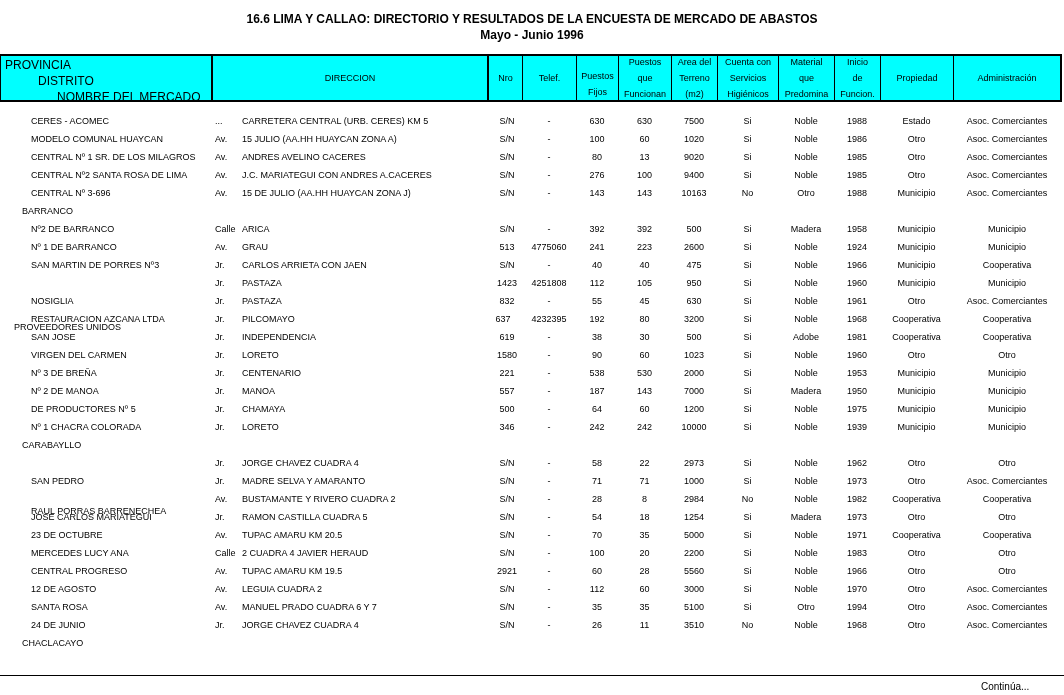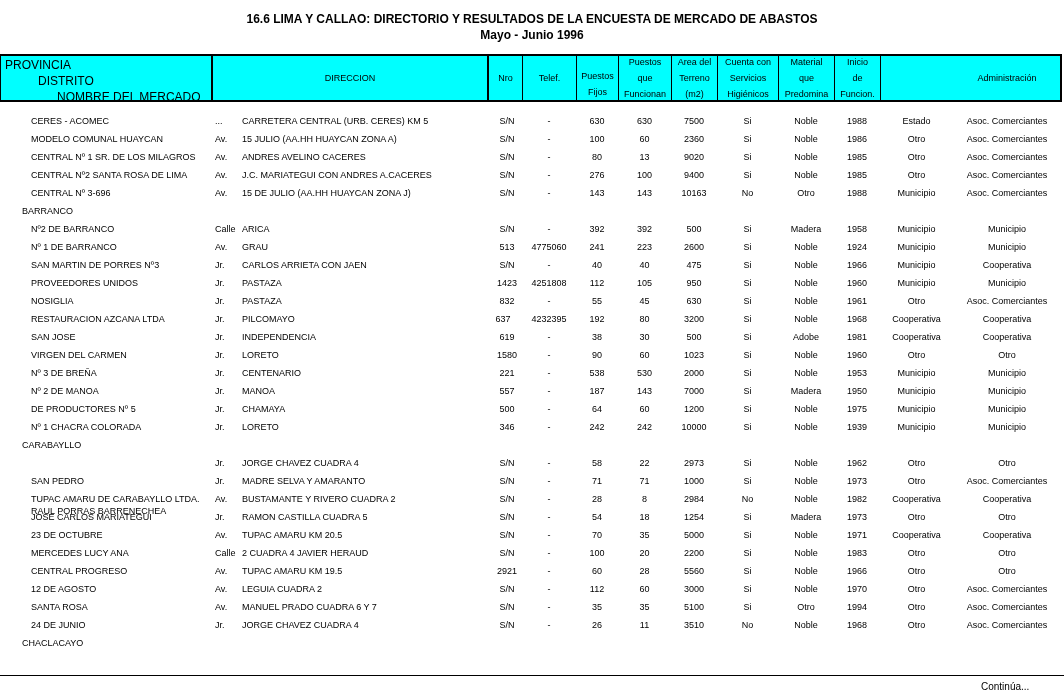--- a/index.html
+++ b/index.html
@@ -68,20 +68,23 @@
   <div class="hcell thin" style="left:778px;width:56px;">
     <span>Material</span>
       <span>que</span>
       <span>Predomina</span>
   </div>
   <div class="hcell thin" style="left:834px;width:46px;">
     <span>Inicio</span>
       <span>de</span>
       <span>Funcion.</span>
   </div>
+  <div class="hcell thin" style="left:880px;width:73px;">
+      <span>Propiedad</span>
+    </div>
   <div class="hcell" style="left:953px;width:108px;">
       <span>Administración</span>
     </div>
 </div>
 
 <div class="rows" id="rows">
     <div class="row">
       <span class="c " style="left: 31px;">CERES - ACOMEC</span>
       <span class="c " style="left: 215px;">...</span>
       <span class="c " style="left: 242px;">CARRETERA CENTRAL (URB. CERES)  KM 5</span>
@@ -97,21 +100,21 @@
       <span class="c ctr" style="left: 953px; width: 108px;">Asoc. Comerciantes</span>
     </div>
     <div class="row">
       <span class="c " style="left: 31px;">MODELO COMUNAL HUAYCAN</span>
       <span class="c " style="left: 215px;">Av.</span>
       <span class="c " style="left: 242px;">15 JULIO (AA.HH HUAYCAN ZONA A)</span>
       <span class="c ctr" style="left: 490px; width: 34px;">S/N</span>
       <span class="c ctr" style="left: 522px; width: 54px;">-</span>
       <span class="c ctr" style="left: 576px; width: 42px;">100</span>
       <span class="c ctr" style="left: 618px; width: 53px;">60</span>
-      <span class="c ctr" style="left: 671px; width: 46px;">2360</span>
+      <span class="c ctr" style="left: 671px; width: 46px;">1020</span>
       <span class="c ctr" style="left: 717px; width: 61px;">Si</span>
       <span class="c ctr" style="left: 778px; width: 56px;">Noble</span>
       <span class="c ctr" style="left: 834px; width: 46px;">1986</span>
       <span class="c ctr" style="left: 880px; width: 73px;">Otro</span>
       <span class="c ctr" style="left: 953px; width: 108px;">Asoc. Comerciantes</span>
     </div>
     <div class="row">
       <span class="c " style="left: 31px;">CENTRAL Nº 1 SR. DE LOS MILAGROS</span>
       <span class="c " style="left: 215px;">Av.</span>
       <span class="c " style="left: 242px;">ANDRES AVELINO CACERES</span>
@@ -198,21 +201,21 @@
       <span class="c ctr" style="left: 576px; width: 42px;">40</span>
       <span class="c ctr" style="left: 618px; width: 53px;">40</span>
       <span class="c ctr" style="left: 671px; width: 46px;">475</span>
       <span class="c ctr" style="left: 717px; width: 61px;">Si</span>
       <span class="c ctr" style="left: 778px; width: 56px;">Noble</span>
       <span class="c ctr" style="left: 834px; width: 46px;">1966</span>
       <span class="c ctr" style="left: 880px; width: 73px;">Municipio</span>
       <span class="c ctr" style="left: 953px; width: 108px;">Cooperativa</span>
     </div>
     <div class="row">
-      <span class="c " style="left: 31px;">PROVEEDORES UNIDOS</span>
+      <span class="c " style="left: 14px; margin-top: 44px;">PROVEEDORES UNIDOS</span>
       <span class="c " style="left: 215px;">Jr.</span>
       <span class="c " style="left: 242px;">PASTAZA</span>
       <span class="c ctr" style="left: 490px; width: 34px;">1423</span>
       <span class="c ctr" style="left: 522px; width: 54px;">4251808</span>
       <span class="c ctr" style="left: 576px; width: 42px;">112</span>
       <span class="c ctr" style="left: 618px; width: 53px;">105</span>
       <span class="c ctr" style="left: 671px; width: 46px;">950</span>
       <span class="c ctr" style="left: 717px; width: 61px;">Si</span>
       <span class="c ctr" style="left: 778px; width: 56px;">Noble</span>
       <span class="c ctr" style="left: 834px; width: 46px;">1960</span>
@@ -366,21 +369,20 @@
       <span class="c ctr" style="left: 576px; width: 42px;">71</span>
       <span class="c ctr" style="left: 618px; width: 53px;">71</span>
       <span class="c ctr" style="left: 671px; width: 46px;">1000</span>
       <span class="c ctr" style="left: 717px; width: 61px;">Si</span>
       <span class="c ctr" style="left: 778px; width: 56px;">Noble</span>
       <span class="c ctr" style="left: 834px; width: 46px;">1973</span>
       <span class="c ctr" style="left: 880px; width: 73px;">Otro</span>
       <span class="c ctr" style="left: 953px; width: 108px;">Asoc. Comerciantes</span>
     </div>
     <div class="row">
-      <span class="c " style="left: 31px;">TUPAC AMARU DE CARABAYLLO LTDA.</span>
       <span class="c " style="left: 215px;">Av.</span>
       <span class="c " style="left: 242px;">BUSTAMANTE Y RIVERO  CUADRA 2</span>
       <span class="c ctr" style="left: 490px; width: 34px;">S/N</span>
       <span class="c ctr" style="left: 522px; width: 54px;">-</span>
       <span class="c ctr" style="left: 576px; width: 42px;">28</span>
       <span class="c ctr" style="left: 618px; width: 53px;">8</span>
       <span class="c ctr" style="left: 671px; width: 46px;">2984</span>
       <span class="c ctr" style="left: 717px; width: 61px;">No</span>
       <span class="c ctr" style="left: 778px; width: 56px;">Noble</span>
       <span class="c ctr" style="left: 834px; width: 46px;">1982</span>

